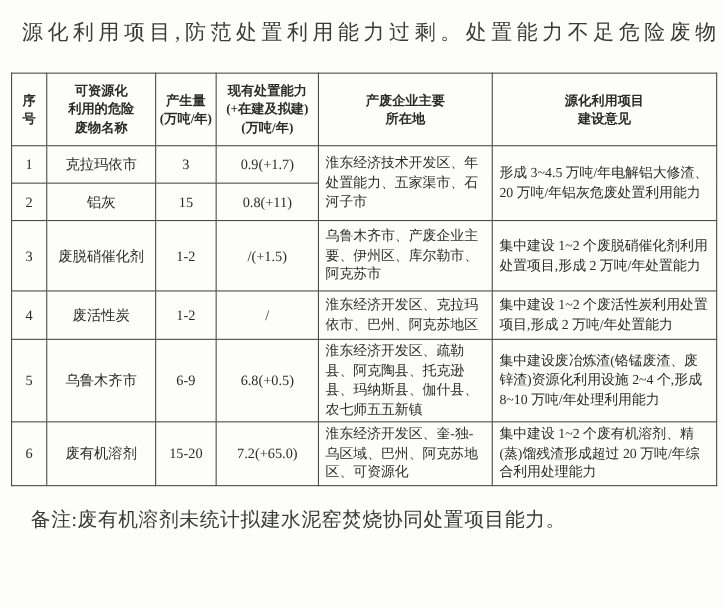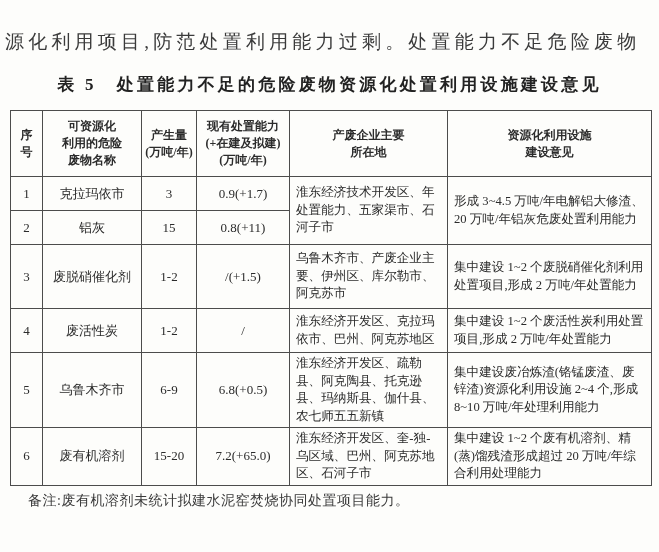--- a/index.html
+++ b/index.html
@@ -9,22 +9,21 @@
     font-family:"Liberation Serif", serif;
     color:#2e2e2e;
     overflow:hidden;
     position:relative;
   }
   .page{width:659px;height:552px;position:relative;}
 
   
   .intro{
     padding-top:7px;
-    padding-left:5px;
-    margin-top:12px;
+    padding-left:20px;
   }
   .intro-line{
     font-size:19px;
     letter-spacing:4.2px;
     line-height:45px;
     white-space:nowrap;
     color:#3a3a3a;
   }
 
   
@@ -73,36 +72,35 @@
   tr.r-head{height:66px;}
   tr.r1{height:34px;}
   tr.r2{height:34px;}
   tr.r3{height:64px;}
   tr.r4{height:44px;}
   tr.r5{height:74px;}
   tr.r6{height:54px;}
 
   
   .note{
-    margin:6px 0 0 28px;
-    font-size:14px;
+    margin:18px 0 0 28px;
+    font-size:18px;
     letter-spacing:0.5px;
     color:#3a3a3a;
   }
 </style>
 </head>
 <body>
 
 <div class="page">
 
   <div class="intro">
     <div class="intro-line">源化利用项目,防范处置利用能力过剩。处置能力不足危险废物</div>
   </div>
 
-  <div class="table-title">表 5　处置能力不足的危险废物资源化处置利用设施建设意见</div>
 
   <table class="main">
     <colgroup>
       <col style="width:32px">
       <col style="width:99px">
       <col style="width:55px">
       <col style="width:93px">
       <col style="width:158px">
       <col style="width:204px">
     </colgroup>
@@ -113,21 +111,21 @@
         <th>可资源化
 利用的危险
 废物名称</th>
         <th>产生量
 (万吨/年)</th>
         <th>现有处置能力
 (+在建及拟建)
 (万吨/年)</th>
         <th>产废企业主要
 所在地</th>
-        <th>资源化利用设施
+        <th>源化利用项目
 建设意见</th>
       </tr>
 
       <tr class="r1">
         <td class="c">1</td>
         <td class="c">克拉玛依市</td>
         <td class="c">3</td>
         <td class="c">0.9(+1.7)</td>
         <td class="l" rowspan="2">淮东经济技术开发区、年处置能力、五家渠市、石河子市</td>
         <td class="l" rowspan="2">形成 3~4.5 万吨/年电解铝大修渣、20 万吨/年铝灰危废处置利用能力</td>
@@ -165,21 +163,21 @@
         <td class="c">6.8(+0.5)</td>
         <td class="l">淮东经济开发区、疏勒县、阿克陶县、托克逊县、玛纳斯县、伽什县、农七师五五新镇</td>
         <td class="l">集中建设废冶炼渣(铬锰废渣、废锌渣)资源化利用设施 2~4 个,形成 8~10 万吨/年处理利用能力</td>
       </tr>
 
       <tr class="r6">
         <td class="c">6</td>
         <td class="c">废有机溶剂</td>
         <td class="c">15-20</td>
         <td class="c">7.2(+65.0)</td>
-        <td class="l">淮东经济开发区、奎-独-乌区域、巴州、阿克苏地区、石河子市</td>
+        <td class="l">淮东经济开发区、奎-独-乌区域、巴州、阿克苏地区、可资源化</td>
         <td class="l">集中建设 1~2 个废有机溶剂、精(蒸)馏残渣形成超过 20 万吨/年综合利用处理能力</td>
       </tr>
     </tbody>
   </table>
 
   <div class="note">备注:废有机溶剂未统计拟建水泥窑焚烧协同处置项目能力。</div>
 
 </div>
 
 </body></html>

